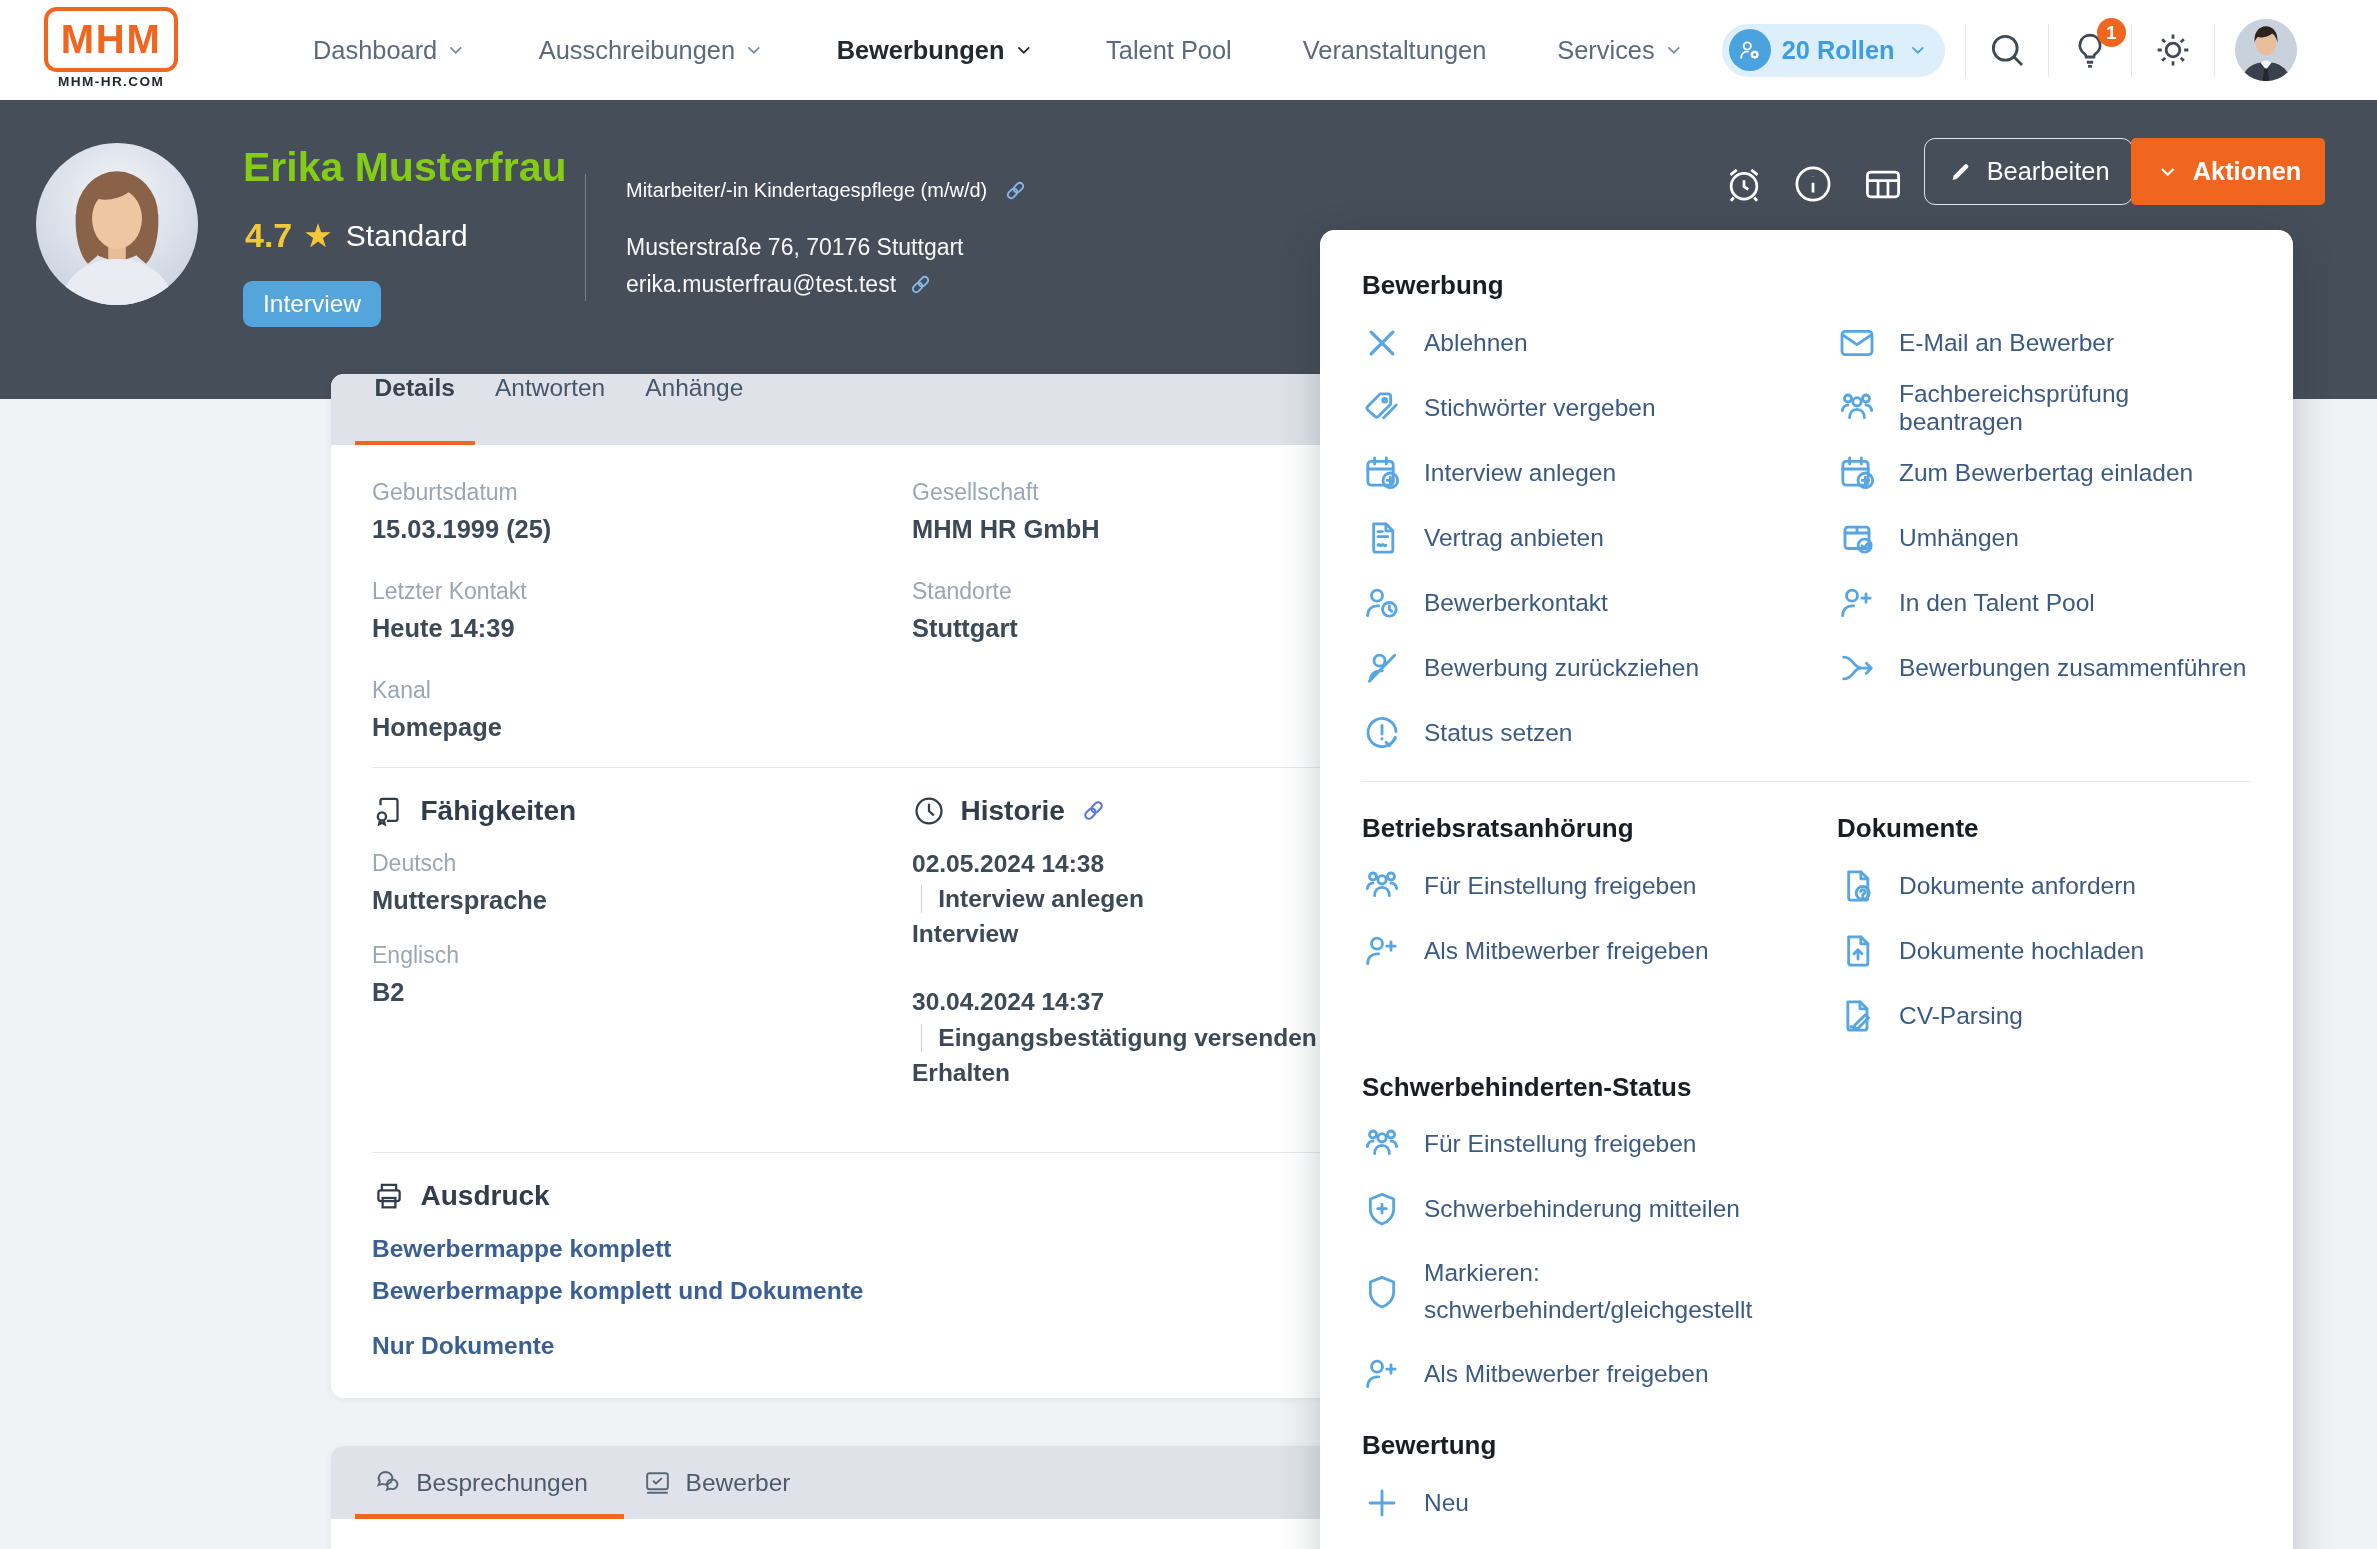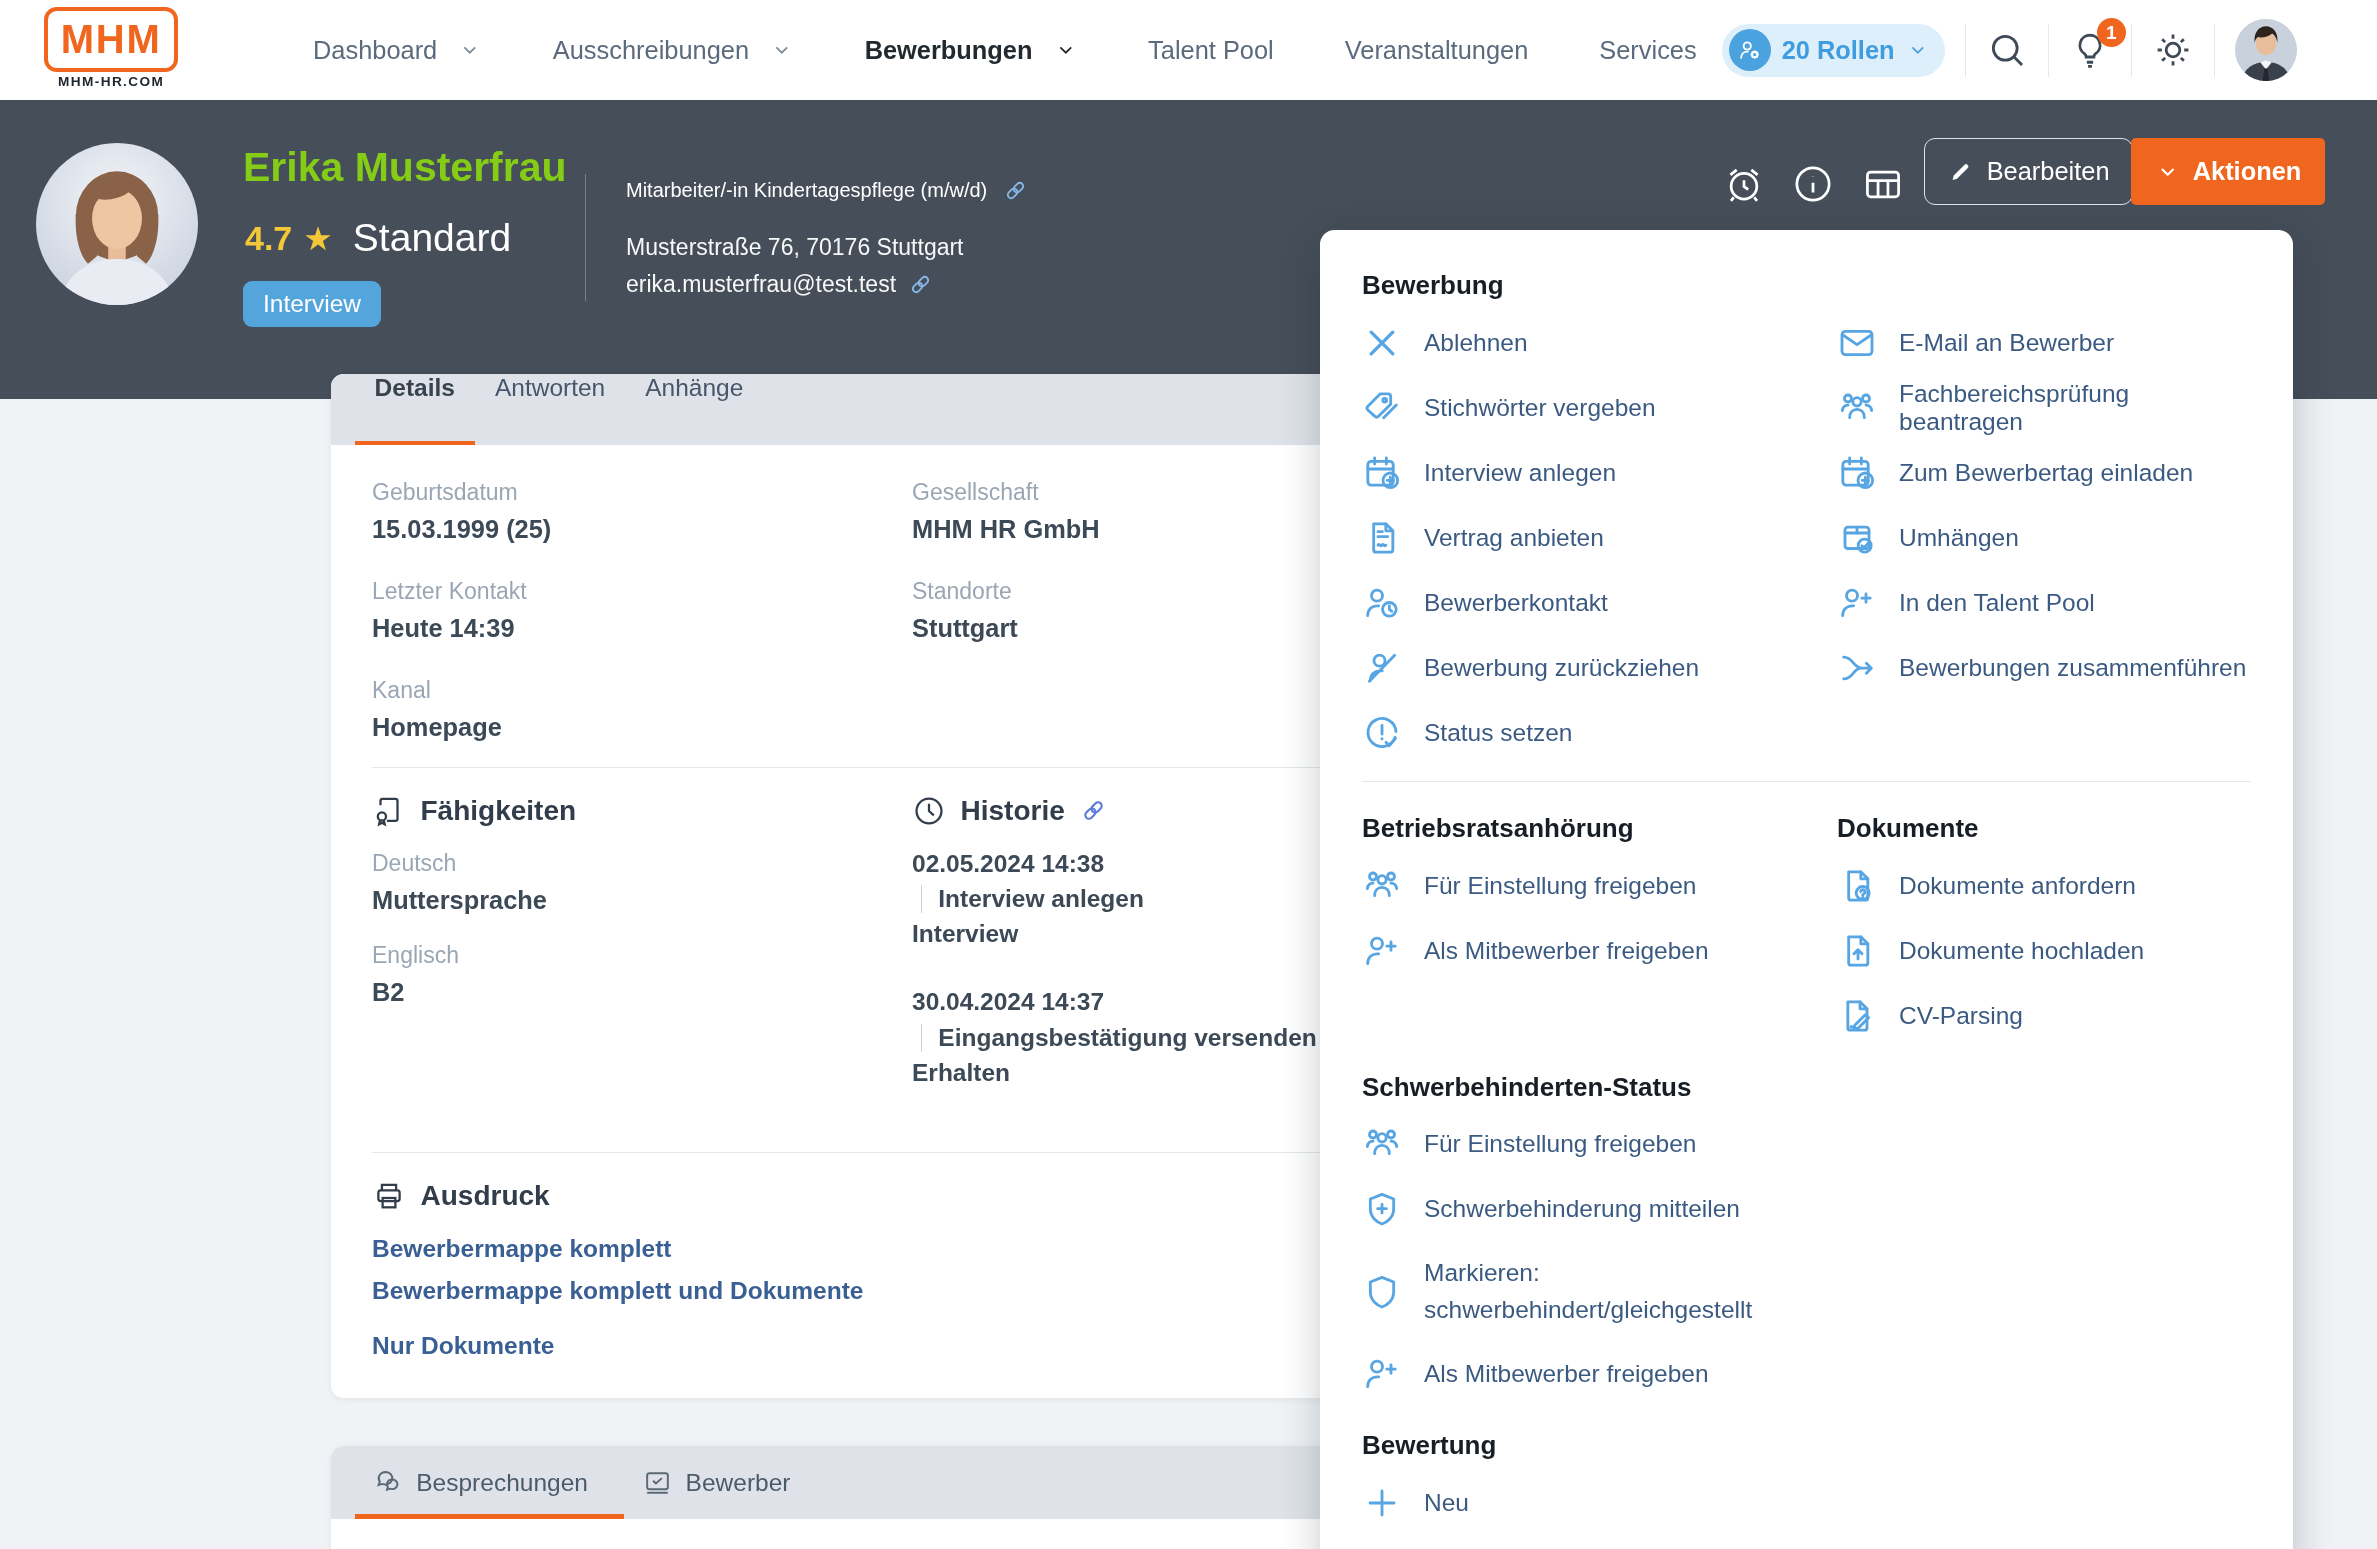--- a/index.html
+++ b/index.html
@@ -18,21 +18,21 @@
   .rust{color:var(--icon-rust)} .green{color:var(--icon-green)}
 
   
   .topnav{position:absolute;left:0;top:0;width:2377px;height:100px;background:#fff;z-index:6;
     display:flex;align-items:center;}
   .logo{position:absolute;left:44px;top:7.3px;text-align:center;}
   .logo .box{display:inline-block;border:4.5px solid var(--orange);border-radius:12.7px;
     padding:1.8px 12.7px;color:var(--orange);font-size:40px;font-weight:700;letter-spacing:1.8px;line-height:53px;}
   .logo .sub{font-size:13.6px;font-weight:700;color:#1E252C;letter-spacing:1.4px;margin-top:1.8px;}
   .navmenu{position:absolute;left:313px;top:0;height:100px;display:flex;align-items:center;gap:71px;}
-  .navitem{display:flex;align-items:center;gap:21px;font-size:25.4px;color:#5B6B7D;cursor:pointer;white-space:nowrap;}
+  .navitem{display:flex;align-items:center;gap:7px;font-size:25.4px;color:#5B6B7D;cursor:pointer;white-space:nowrap;}
   .navitem svg{width:23.6px;height:23.6px;color:#7D8C9C}
   .navitem.active{color:#22292F;font-weight:700}
   .navitem.active svg{color:#22292F}
   .nav-right{position:absolute;right:80px;top:0;height:100px;display:flex;align-items:center;gap:20px;}
   .roles-pill{display:flex;align-items:center;gap:11px;background:#DDEFFA;border-radius:907px;
     height:53px;padding:5.4px 16.3px 5.4px 6.4px;}
   .roles-pill .pico{width:42px;height:42px;border-radius:50%;background:#4AA2DF;display:flex;
     align-items:center;justify-content:center;color:#fff;}
   .roles-pill .pico svg{width:27px;height:27px}
   .roles-pill .ptext{font-size:25.4px;color:var(--pill-blue);font-weight:600}
@@ -47,21 +47,21 @@
 
   
   .pheader{position:absolute;left:0;top:100px;width:2377px;height:299px;background:var(--dark-header);z-index:1;}
   .applicant-avatar{position:absolute;left:36px;top:43px;width:162px;height:162px;border-radius:50%;
     overflow:hidden;background:radial-gradient(circle at 50% 35%,#f3f5f9,#c3ccda);}
   .pname{position:absolute;left:243px;top:44px;font-size:41px;font-weight:600;color:#84cc16;}
   .hdr-divider{position:absolute;left:585px;top:74px;width:0.9px;height:127px;background:rgba(255,255,255,.28);}
   .rating{position:absolute;left:245px;top:116px;display:flex;align-items:center;gap:11px;}
   .rating .score{font-size:34px;font-weight:600;color:var(--star-yellow)}
   .rating .star{font-size:33px;color:var(--star-yellow);line-height:1}
-  .rating .rlabel{font-size:39px;color:#fff;margin-left:9px}
+  .rating .rlabel{font-size:30px;color:#fff;margin-left:2px}
   .status-badge{position:absolute;left:243px;top:181px;background:var(--badge-blue);color:#fff;
     font-size:24.5px;border-radius:9px;padding:9px 20px;cursor:pointer}
   .jobtitle{position:absolute;left:626px;top:77px;display:flex;align-items:center;gap:14.5px;
     font-size:20px;color:#fff;}
   .jobtitle svg,.hemail svg{width:27px;height:27px;color:#86B7E8}
   .haddr{position:absolute;left:626px;top:134px;font-size:23px;color:rgba(255,255,255,.96);}
   .hemail{position:absolute;left:626px;top:171px;font-size:23px;color:rgba(255,255,255,.96);
     display:flex;align-items:center;gap:11px;}
   .hdr-icons{position:absolute;left:1722px;top:62px;display:flex;gap:25.4px;color:#fff;}
   .hdr-icons .hic{width:44px;height:44px;cursor:pointer}

